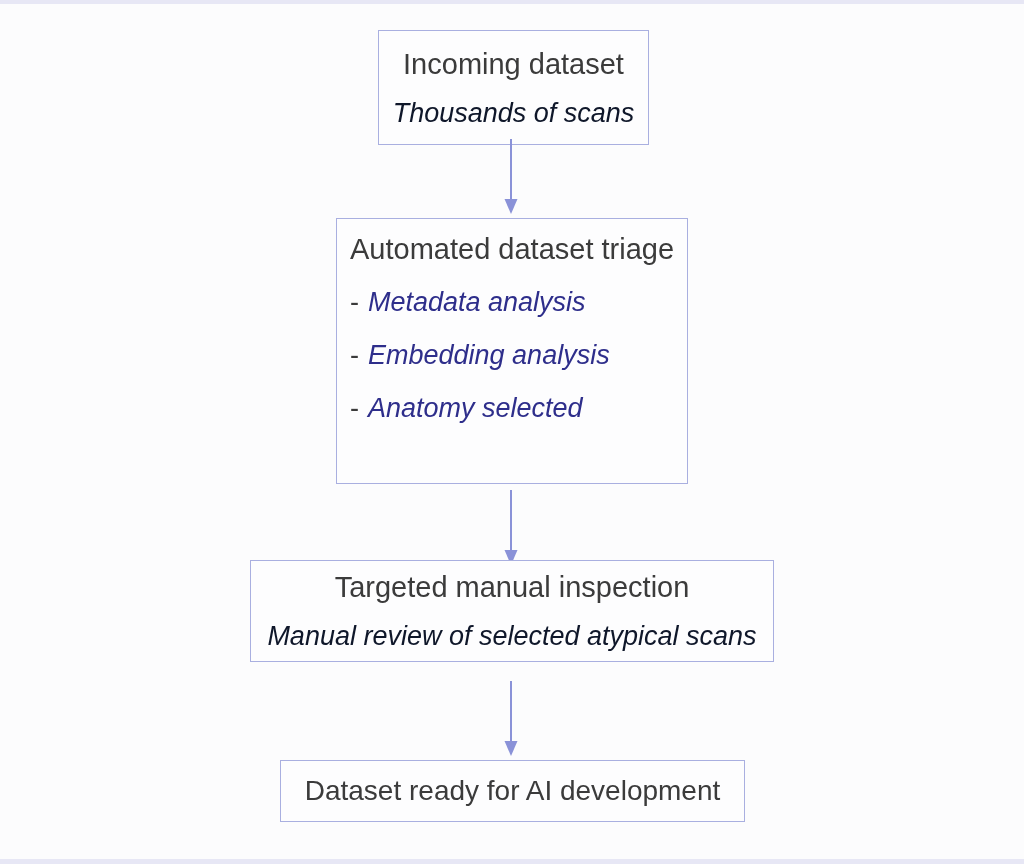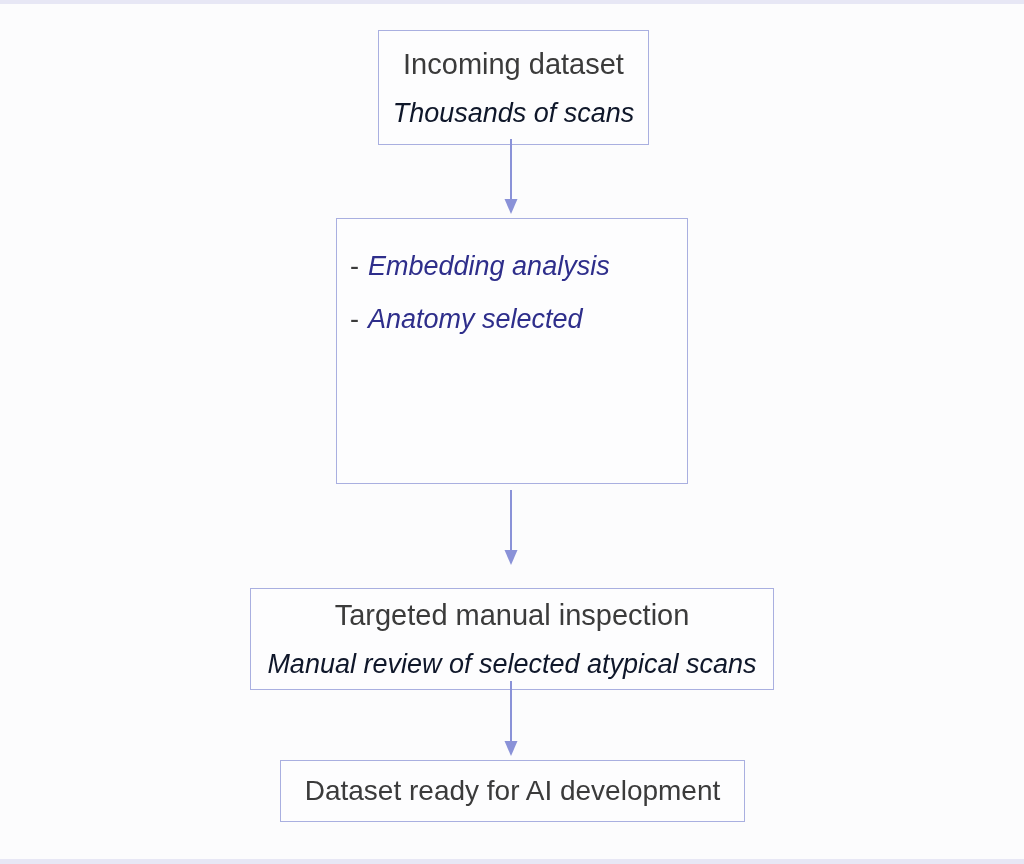--- a/index.html
+++ b/index.html
@@ -54,21 +54,21 @@
   .triage-item .dash {
     font-style: normal;
     color: #3b3b3b;
     margin-right: 9px;
   }
   .triage-item .itext {
     font-style: italic;
     color: #2e2e8b;
   }
 
-  #node-inspection { left: 250px; top: 588px; width: 524px; height: 102px; gap: 14px; }
+  #node-inspection { left: 250px; top: 560px; width: 524px; height: 102px; gap: 14px; }
 
   #node-ready { left: 280px; top: 760px; width: 465px; height: 62px; }
   #node-ready .title { font-size: 28px; }
 
   .arrow { position: absolute; left: 503px; }
   #arrow-1 { top: 139px; }
   #arrow-2 { top: 490px; }
   #arrow-3 { top: 681px; }
 </style>
 </head>
@@ -83,20 +83,24 @@
     <div class="title">Incoming dataset</div>
     <div class="sub">Thousands of scans</div>
   </div>
 
   <svg class="arrow" id="arrow-1" width="16" height="75" viewBox="0 0 16 75">
     <line x1="8" y1="0" x2="8" y2="61" stroke="#8a92d8" stroke-width="2"></line>
     <polygon points="1.5,60 14.5,60 8,75" fill="#8a92d8"></polygon>
   </svg>
 
   <div class="node" id="node-triage">
+    <div class="title">Automated dataset triage</div>
+    <div class="triage-item">
+      <span class="dash">-</span><span class="itext">Metadata analysis</span>
+    </div>
     <div class="triage-item">
       <span class="dash">-</span><span class="itext">Embedding analysis</span>
     </div>
     <div class="triage-item">
       <span class="dash">-</span><span class="itext">Anatomy selected</span>
     </div>
   </div>
 
   <svg class="arrow" id="arrow-2" width="16" height="75" viewBox="0 0 16 75">
     <line x1="8" y1="0" x2="8" y2="61" stroke="#8a92d8" stroke-width="2"></line>

